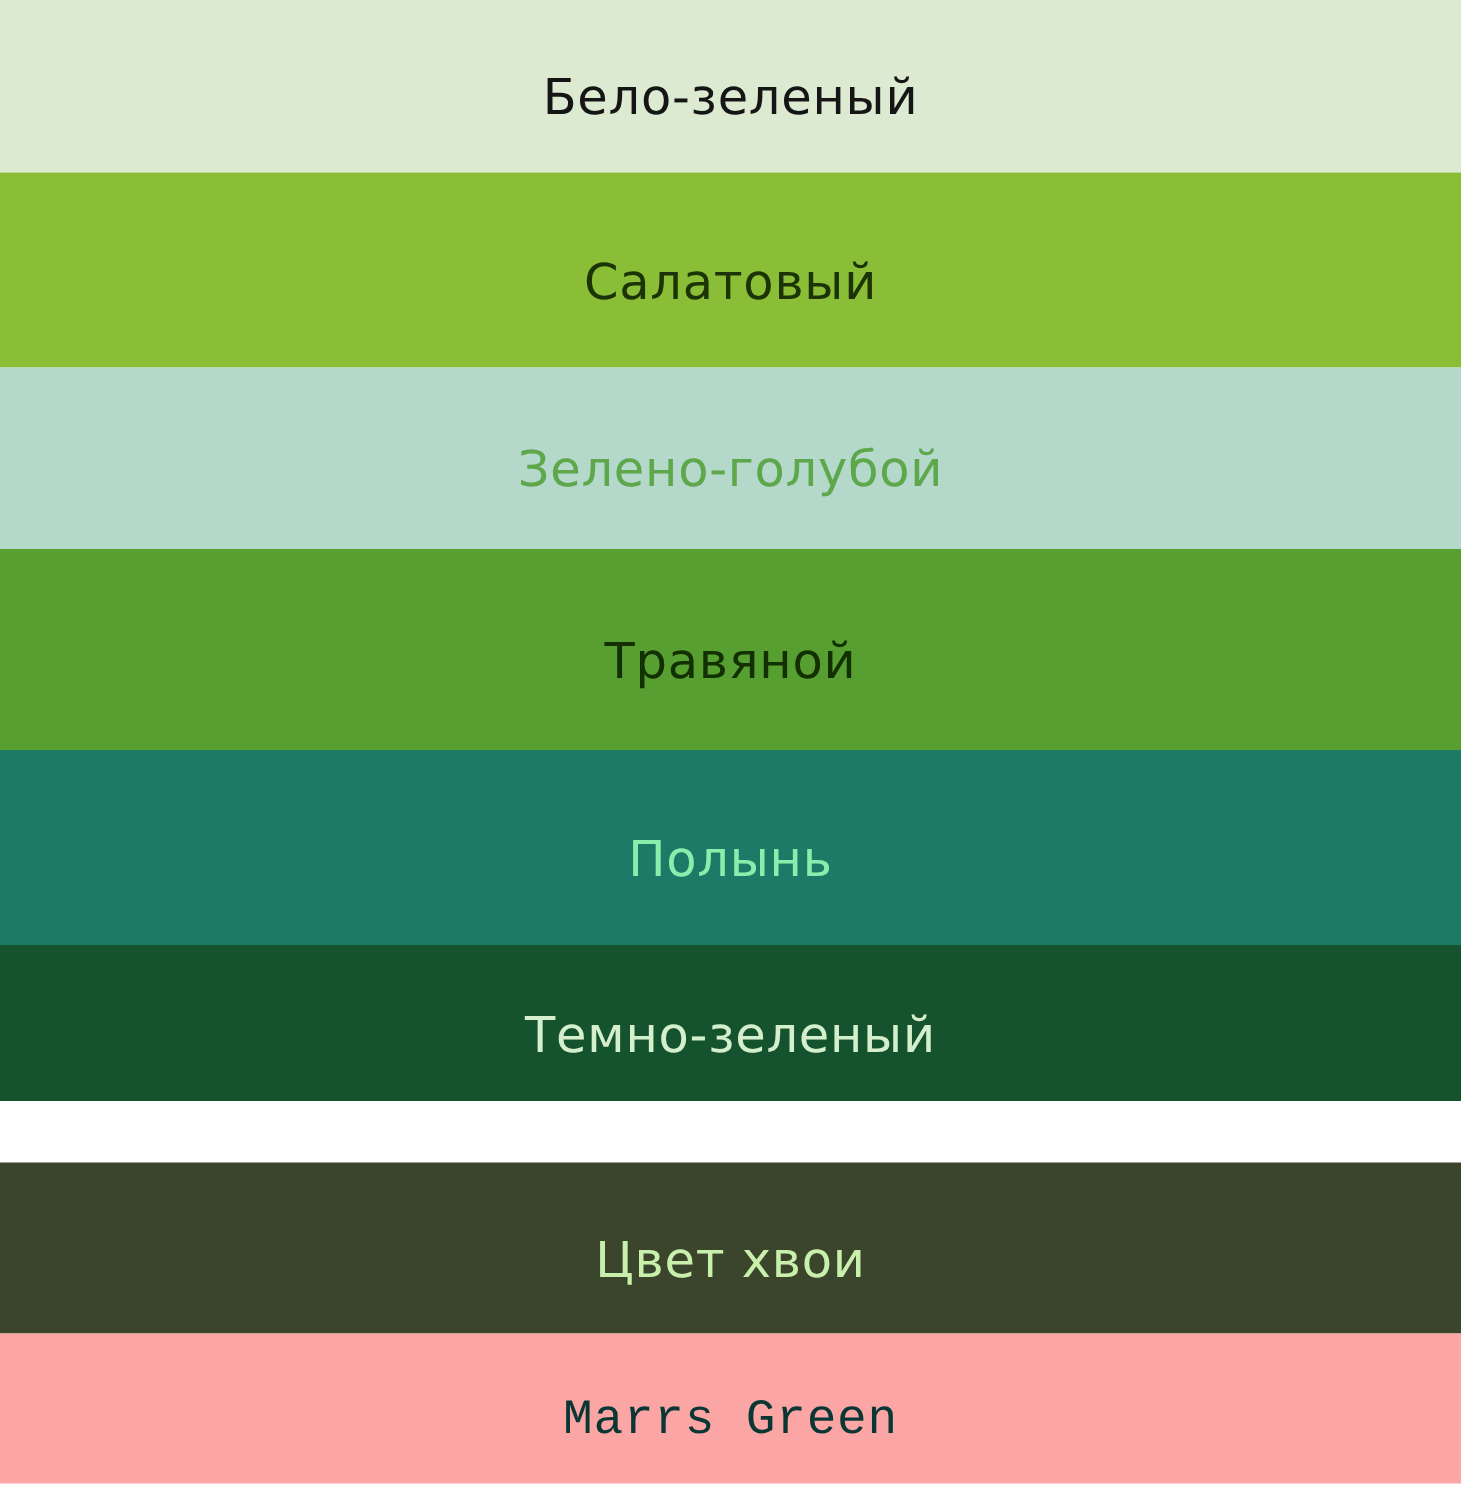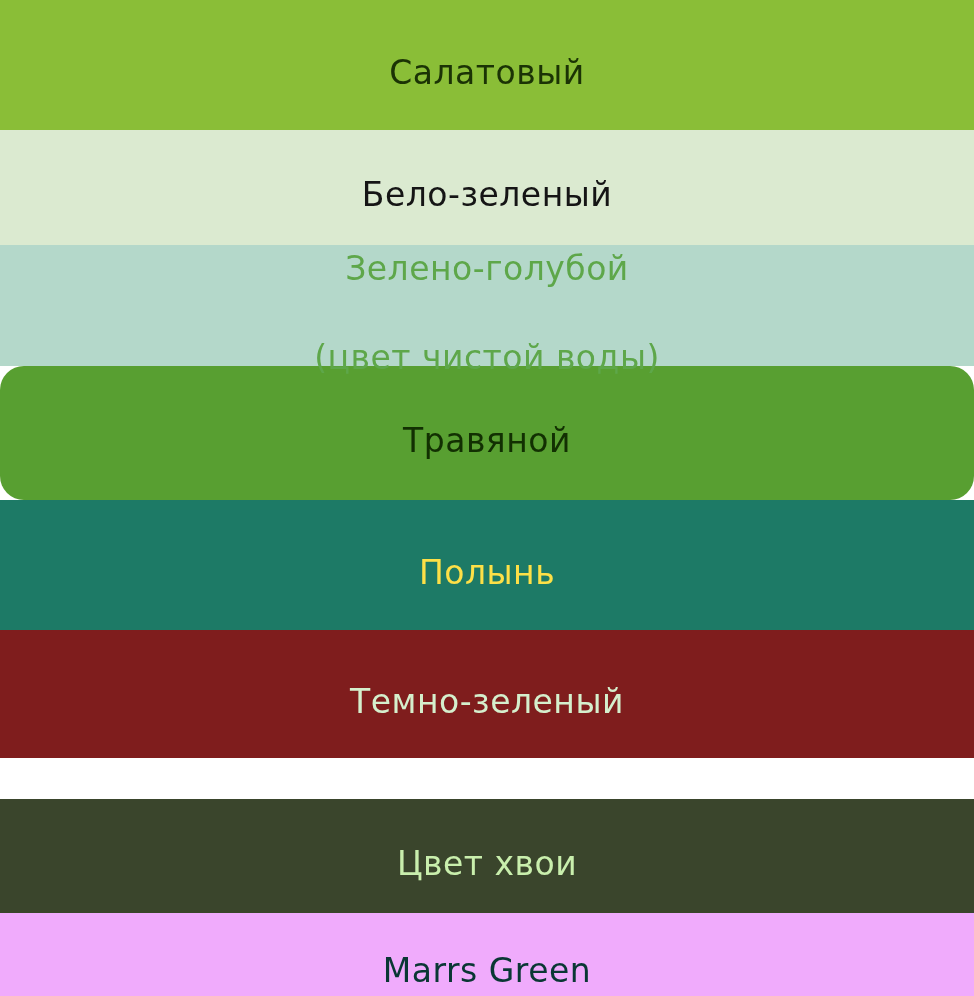--- a/index.html
+++ b/index.html
@@ -35,46 +35,45 @@
     text-align: center;
     white-space: nowrap;
     letter-spacing: 0.5px;
   }
 </style>
 </head>
 <body>
 
 <div id="palette">
 
+  <div class="swatch-row" style="background-color: rgb(219, 234, 208); color: rgb(21, 21, 21); height: 115px;">
+    <div class="swatch-label">Бело-зеленый</div>
+  </div>
+
   <div class="swatch-row" style="background-color: rgb(138, 190, 55); color: rgb(27, 51, 5); height: 130px;">
     <div class="swatch-label">Салатовый</div>
   </div>
 
-  <div class="swatch-row" style="background-color: rgb(219, 234, 208); color: rgb(21, 21, 21); height: 115px;">
-    <div class="swatch-label">Бело-зеленый</div>
+  <div class="swatch-row" style="background-color: rgb(180, 216, 202); color: rgb(94, 167, 74); height: 121px; gap: 44px;">
+    <div class="swatch-label">Зелено-голубой</div>
   </div>
 
-  <div class="swatch-row" style="background-color: rgb(180, 216, 202); color: rgb(94, 167, 74); height: 121px; gap: 44px;">
-    <div class="swatch-label">Зелено-голубой</div>
-    <div class="swatch-sublabel">(цвет чистой воды)</div>
-  </div>
-
-  <div class="swatch-row" style="background-color: rgb(88, 159, 49); color: rgb(18, 48, 2); height: 134px; border-radius: 24px;">
+  <div class="swatch-row" style="background-color: rgb(88, 159, 49); color: rgb(18, 48, 2); height: 134px;">
     <div class="swatch-label">Травяной</div>
   </div>
 
-  <div class="swatch-row" style="background-color: rgb(29, 122, 102); color: #fde047; height: 130px;">
+  <div class="swatch-row" style="background-color: rgb(29, 122, 102); color: #86efac; height: 130px;">
     <div class="swatch-label">Полынь</div>
   </div>
 
-  <div class="swatch-row" style="background-color: #7f1d1d; color: rgb(213, 239, 205); height: 128px;">
+  <div class="swatch-row" style="background-color: #14532d; color: rgb(213, 239, 205); height: 104px;">
     <div class="swatch-label">Темно-зеленый</div>
   </div>
 
   <div class="swatch-row" style="background-color: rgb(58, 69, 44); color: rgb(201, 239, 173); height: 114px; margin-top: 41px;">
     <div class="swatch-label">Цвет хвои</div>
   </div>
 
-  <div class="swatch-row" style="background-color: #f0abfc; color: rgb(10, 55, 52); height: 100px;">
+  <div class="swatch-row" style="background-color: #fca5a5; color: rgb(10, 55, 52); height: 100px; font-family: Liberation Mono, monospace;">
     <div class="swatch-label">Marrs Green</div>
   </div>
 
 </div>
 
 </body></html>

